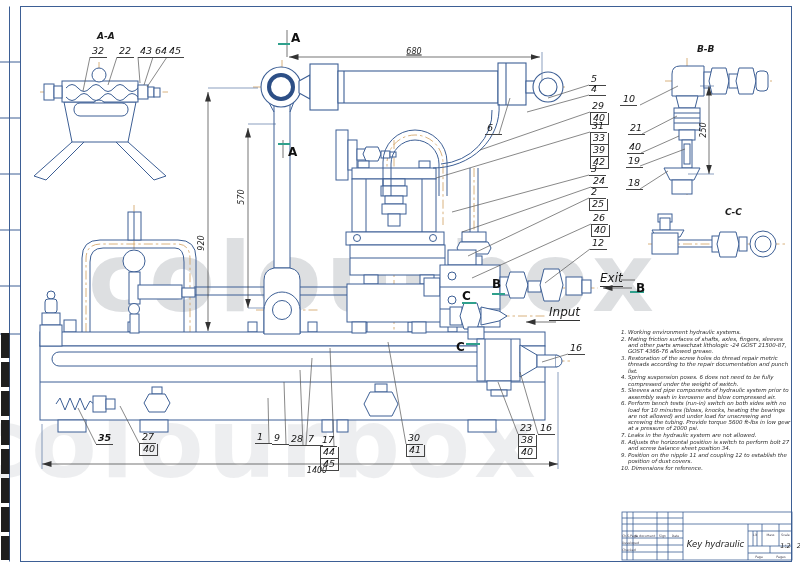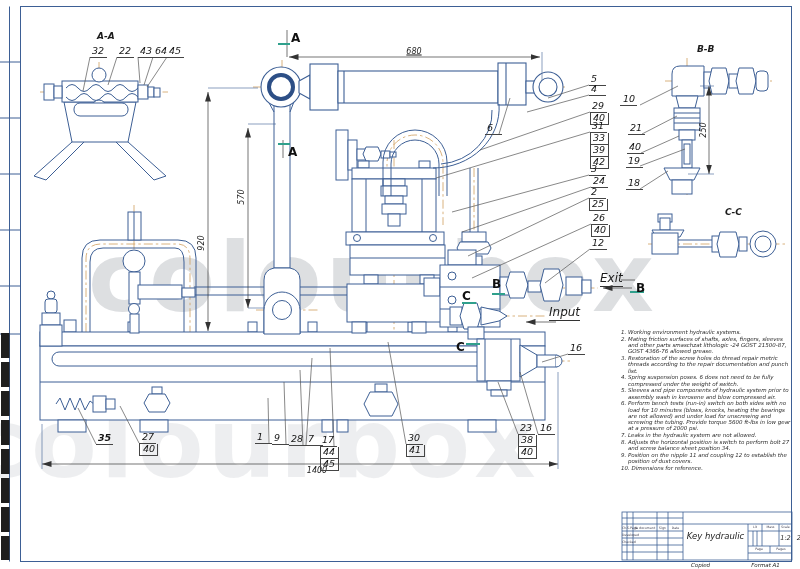--- a/index.html
+++ b/index.html
@@ -14,21 +14,21 @@
   .dim{font-size:8px;transform:translate(-50%,-50%);}
   .dim.rot{transform:translate(-50%,-50%) rotate(-90deg);}
   .sec-letter{font-style:normal;font-weight:700;font-size:12px;color:#101010;}
   .flow{font-size:12px;border-bottom:.8px solid #333;padding-bottom:.5px;}
   .callout{position:absolute;font:italic 9.5px "DejaVu Sans",sans-serif;color:#151515;}
   .co{display:block;line-height:1.1;padding:0 2px .5px;border-bottom:.9px solid #444;
       width:max-content;min-width:13px;}
   .co.boxed{border:.9px solid #444;border-top:none;}
   #notes{position:absolute;left:621px;top:329px;width:173px;font:italic 5.5px/1.14 "DejaVu Sans",sans-serif;color:#2b2b2b;}
   .note{padding-left:7px;text-indent:-7px;margin-bottom:.5px;}
-  .tb-text{position:absolute;color:#222;text-align:center;}
+  .tb-text{position:absolute;color:#222;text-align:center;margin-top:8px;}
   .tb-tiny{font-size:3.2px;color:#445;}
   .tb-title{font:italic 8.5px "DejaVu Sans",sans-serif;}
   .tb-val{font:italic 6.5px "DejaVu Sans",sans-serif;}
   .tb-foot{font:italic 5.5px "DejaVu Sans",sans-serif;}
 </style>
 </head>
 <body>
 
 <div id="stage">
 

